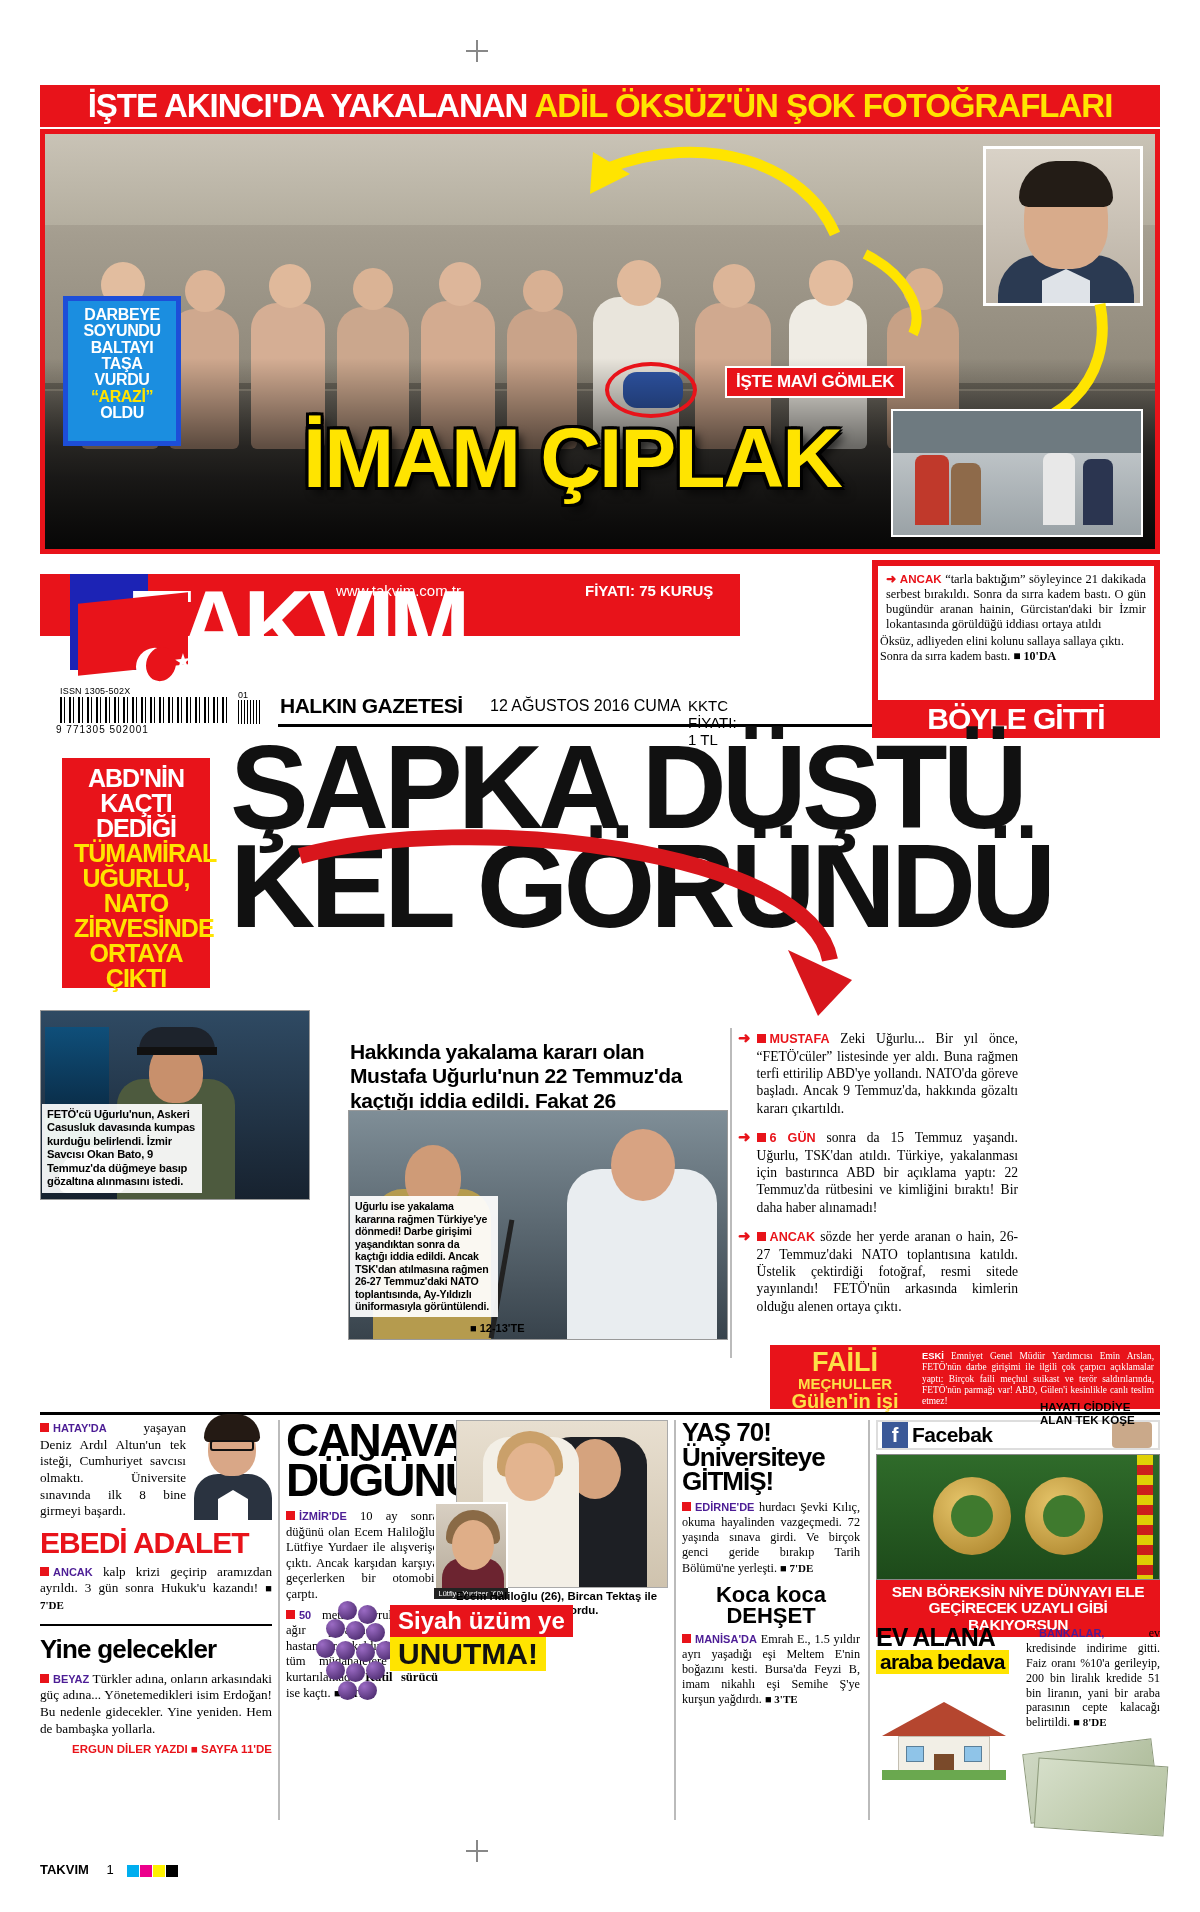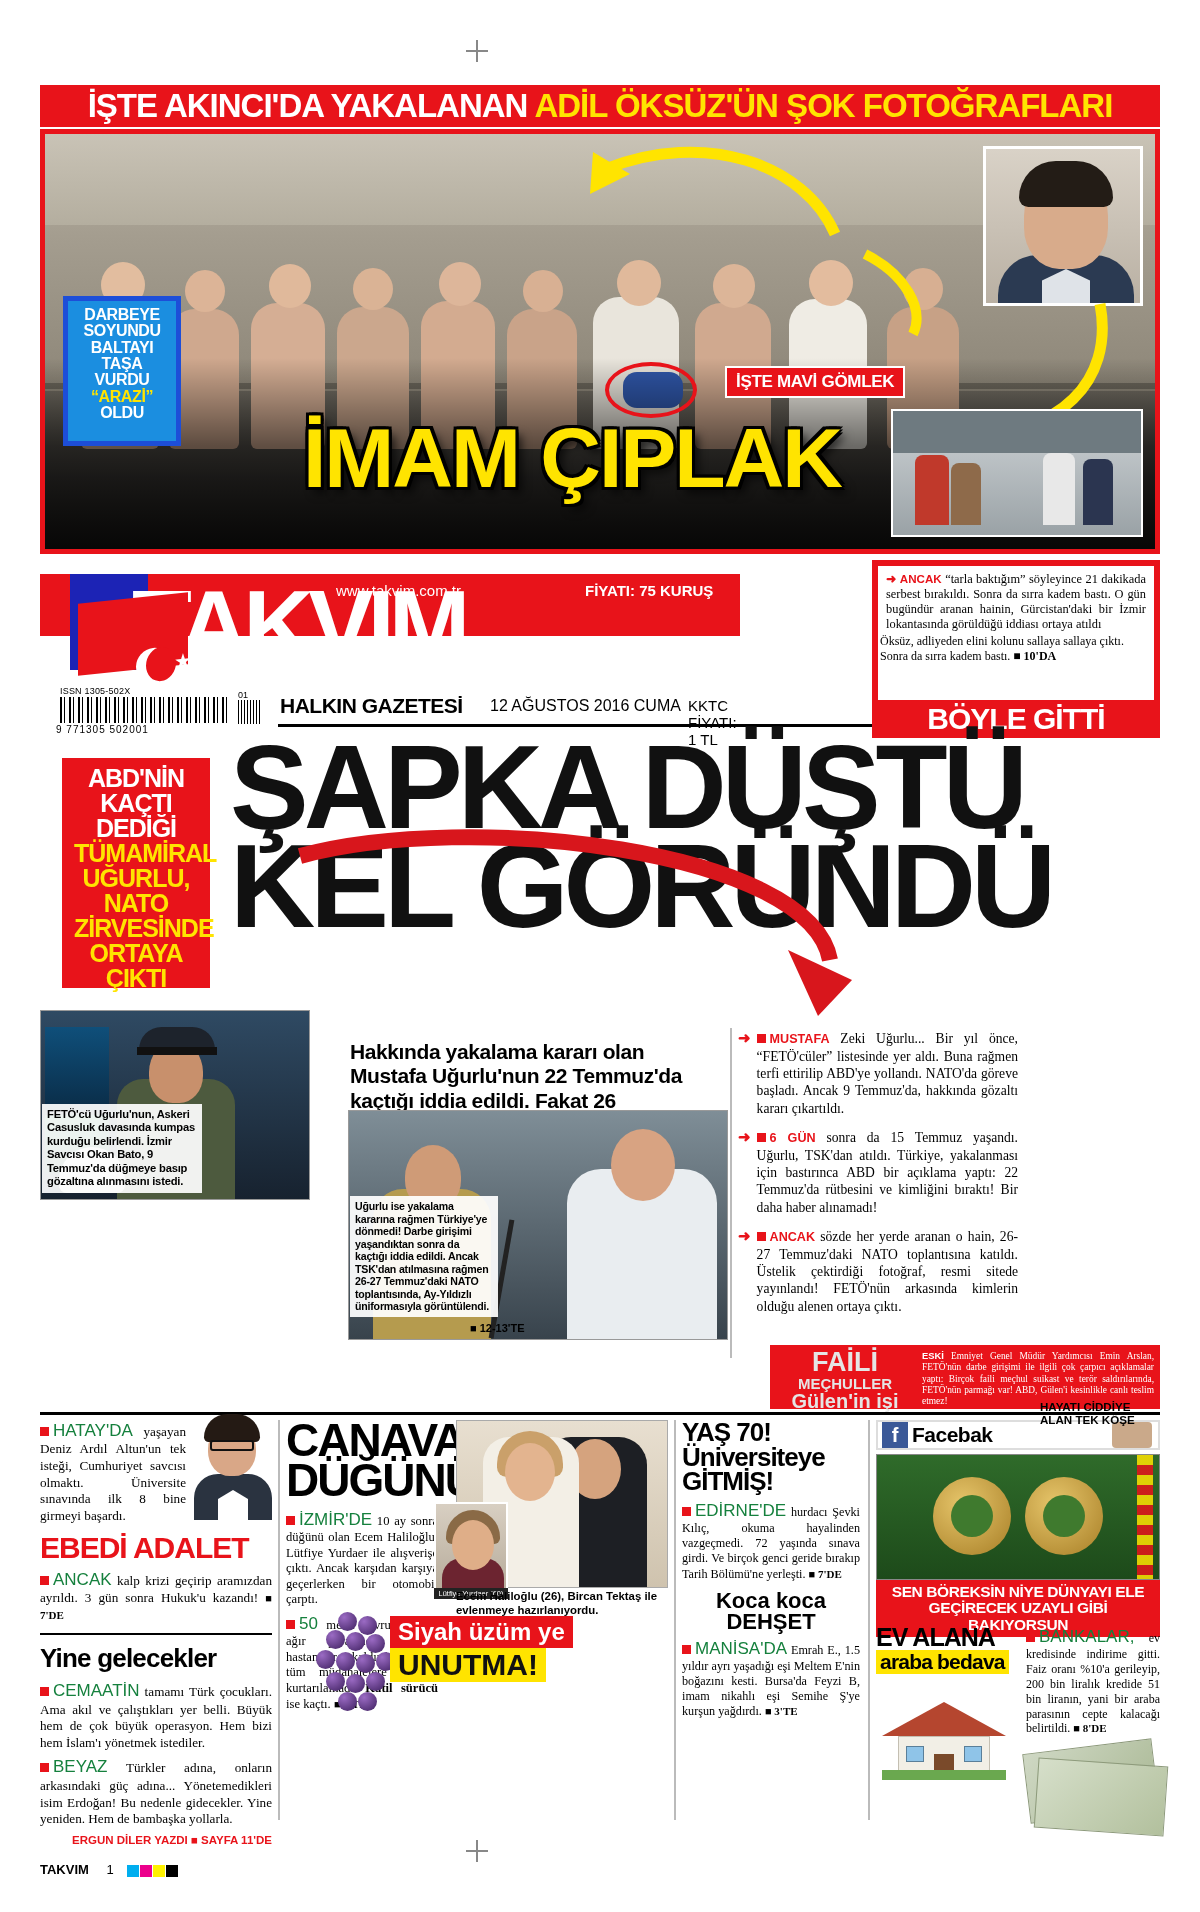--- a/index.html
+++ b/index.html
@@ -222,39 +222,39 @@
   .bullet .arrowic{ color:#e8131a; font-weight:bold; font-size:15px; line-height:1;}
   .bullet .btxt{ font-family:"Liberation Serif",serif; font-size:13.6px; line-height:1.27; text-align:justify;}
   .bl-red{ color:#e8131a; font-weight:bold; font-family:"Liberation Sans",sans-serif; font-size:12.6px;}
   .bulletline{ position:absolute; left:730px; top:1028px; width:2px; height:330px; background:#bbb;}
 
   
   .faili {
     position:absolute; left:770px; top:1345px; width:390px; height:64px;
     background:#e8131a; display:flex;
   }
-  .faili-l{ width:150px; color:#e5e5e5; font-weight:bold; text-align:center;
+  .faili-l{ width:150px; color:#fde047; font-weight:bold; text-align:center;
             padding-top:4px; line-height:1.0; }
   .faili-l .big{ font-size:27px; display:block; }
   .faili-l .sm{ font-size:15px; display:block; }
   .faili-l .sm2{ font-size:20px; display:block; }
   .faili-r{ flex:1; color:#fff; font-size:9.4px; line-height:1.2; padding:5px 6px 5px 2px;
             font-family:"Liberation Serif",serif; text-align:justify;}
   .faili-r b{ font-family:"Liberation Sans",sans-serif; }
 
   
   .bottom { position:absolute; left:40px; top:1420px; width:1120px; height:420px; }
   .vline{ position:absolute; width:2px; background:#bbb; }
   .hline{ position:absolute; height:2px; background:#bbb; }
 
   
   .c1 { position:absolute; left:0; top:0; width:232px; }
   .c1 .p{ font-family:"Liberation Serif",serif; font-size:13.2px; line-height:1.26; text-align:justify; }
   .redsq{ display:inline-block; width:9px; height:9px; background:#e8131a; margin-right:4px; }
-  .kw{ color:#15803d; font-weight:normal; font-family:"Liberation Sans",sans-serif; font-size:17px;}
+  .kw{ color:#4c1d95; font-weight:bold; font-family:"Liberation Sans",sans-serif; font-size:11px;}
   .ebedi{ color:#e8131a; font-weight:bold; font-size:30px; letter-spacing:-1px; margin:6px 0 4px;}
   .yine{ font-weight:bold; font-size:26px; letter-spacing:-.8px; margin:10px 0 6px; border-top:2px solid #000; padding-top:8px;}
   .tag7{ font-weight:bold; font-size:11px; color:#000; }
   .ergun{ color:#e8131a; font-weight:bold; font-size:11.5px; text-align:right; }
   .photo-kid{ position:absolute; right:-6px; top:-8px; width:92px; height:108px; }
   .kid-h{position:absolute;left:22px;top:10px;width:48px;height:54px;background:#d9a787;border-radius:50% 50% 45% 45%;}
   .kid-hair{position:absolute;left:18px;top:2px;width:56px;height:28px;background:#241a14;border-radius:30px 30px 6px 6px;}
   .kid-b{position:absolute;left:8px;bottom:0;width:78px;height:46px;background:#2a3340;border-radius:24px 24px 0 0;}
   .kid-sh{position:absolute;left:32px;bottom:0;width:30px;height:30px;background:#fff;clip-path:polygon(50% 0,100% 30%,100% 100%,0 100%,0 30%);}
   .kid-gl{position:absolute;left:24px;top:28px;width:44px;height:11px;border:2px solid #111;border-radius:3px;}
@@ -555,23 +555,20 @@
       </div>
       <div class="p" style="width:146px;">
         <span class="redsq"></span><span class="kw">HATAY'DA</span><span> yaşayan Deniz Ardıl Altun'un tek isteği, Cumhuriyet savcısı olmaktı. Üniversite sınavında ilk 8 bine girmeyi başardı.</span>
       </div>
       <div class="ebedi">EBEDİ ADALET</div>
       <div class="p">
         <span class="redsq"></span><span class="kw">ANCAK</span><span> kalp krizi geçirip aramızdan ayrıldı. 3 gün sonra Hukuk'u kazandı!</span>
         <span class="tag7">■ <span>7'DE</span></span>
       </div>
       <div class="yine">Yine gelecekler</div>
-      <div class="p">
-        <span class="redsq"></span><span class="kw">CEMAATİN</span><span> tamamı Türk çocukları. Ama akıl ve çalıştıkları yer belli. Büyük hem de çok büyük operasyon. Hem bizi hem İslam'ı yönetmek istediler.</span>
-      </div>
       <div class="p" style="margin-top:5px;">
         <span class="redsq"></span><span class="kw">BEYAZ</span><span> Türkler adına, onların arkasındaki güç adına... Yönetemedikleri isim Erdoğan! Bu nedenle gidecekler. Yine yeniden. Hem de bambaşka yollarla.</span>
       </div>
       <div class="ergun" style="margin-top:6px;">ERGUN DİLER YAZDI ■ SAYFA 11'DE</div>
     </div>
 
     <div class="c2">
       <div class="wedding">
         <div class="wd-m"></div>
           <div class="wd-mh"></div>

